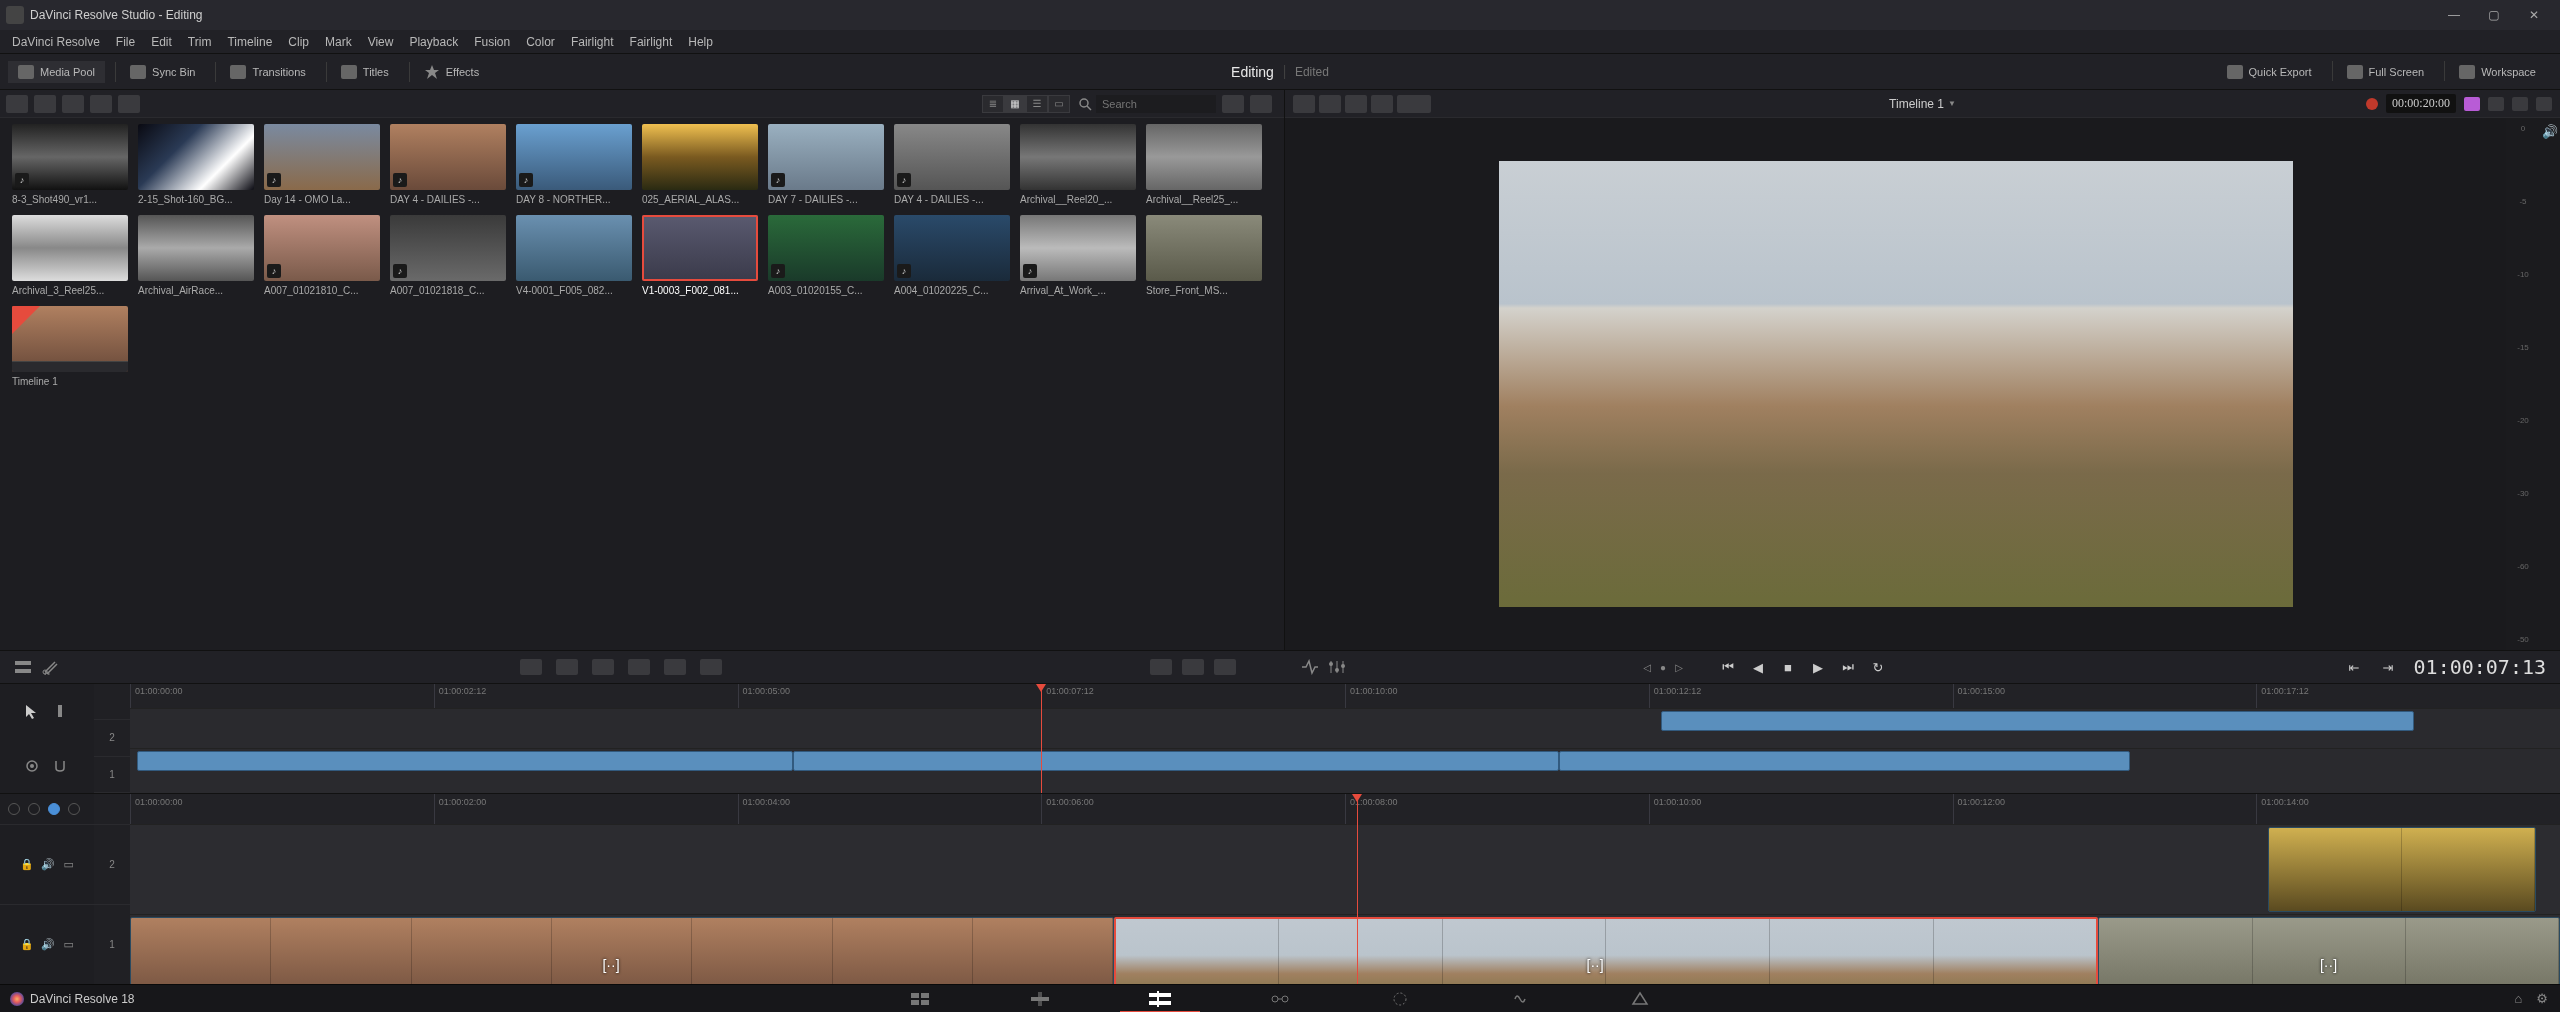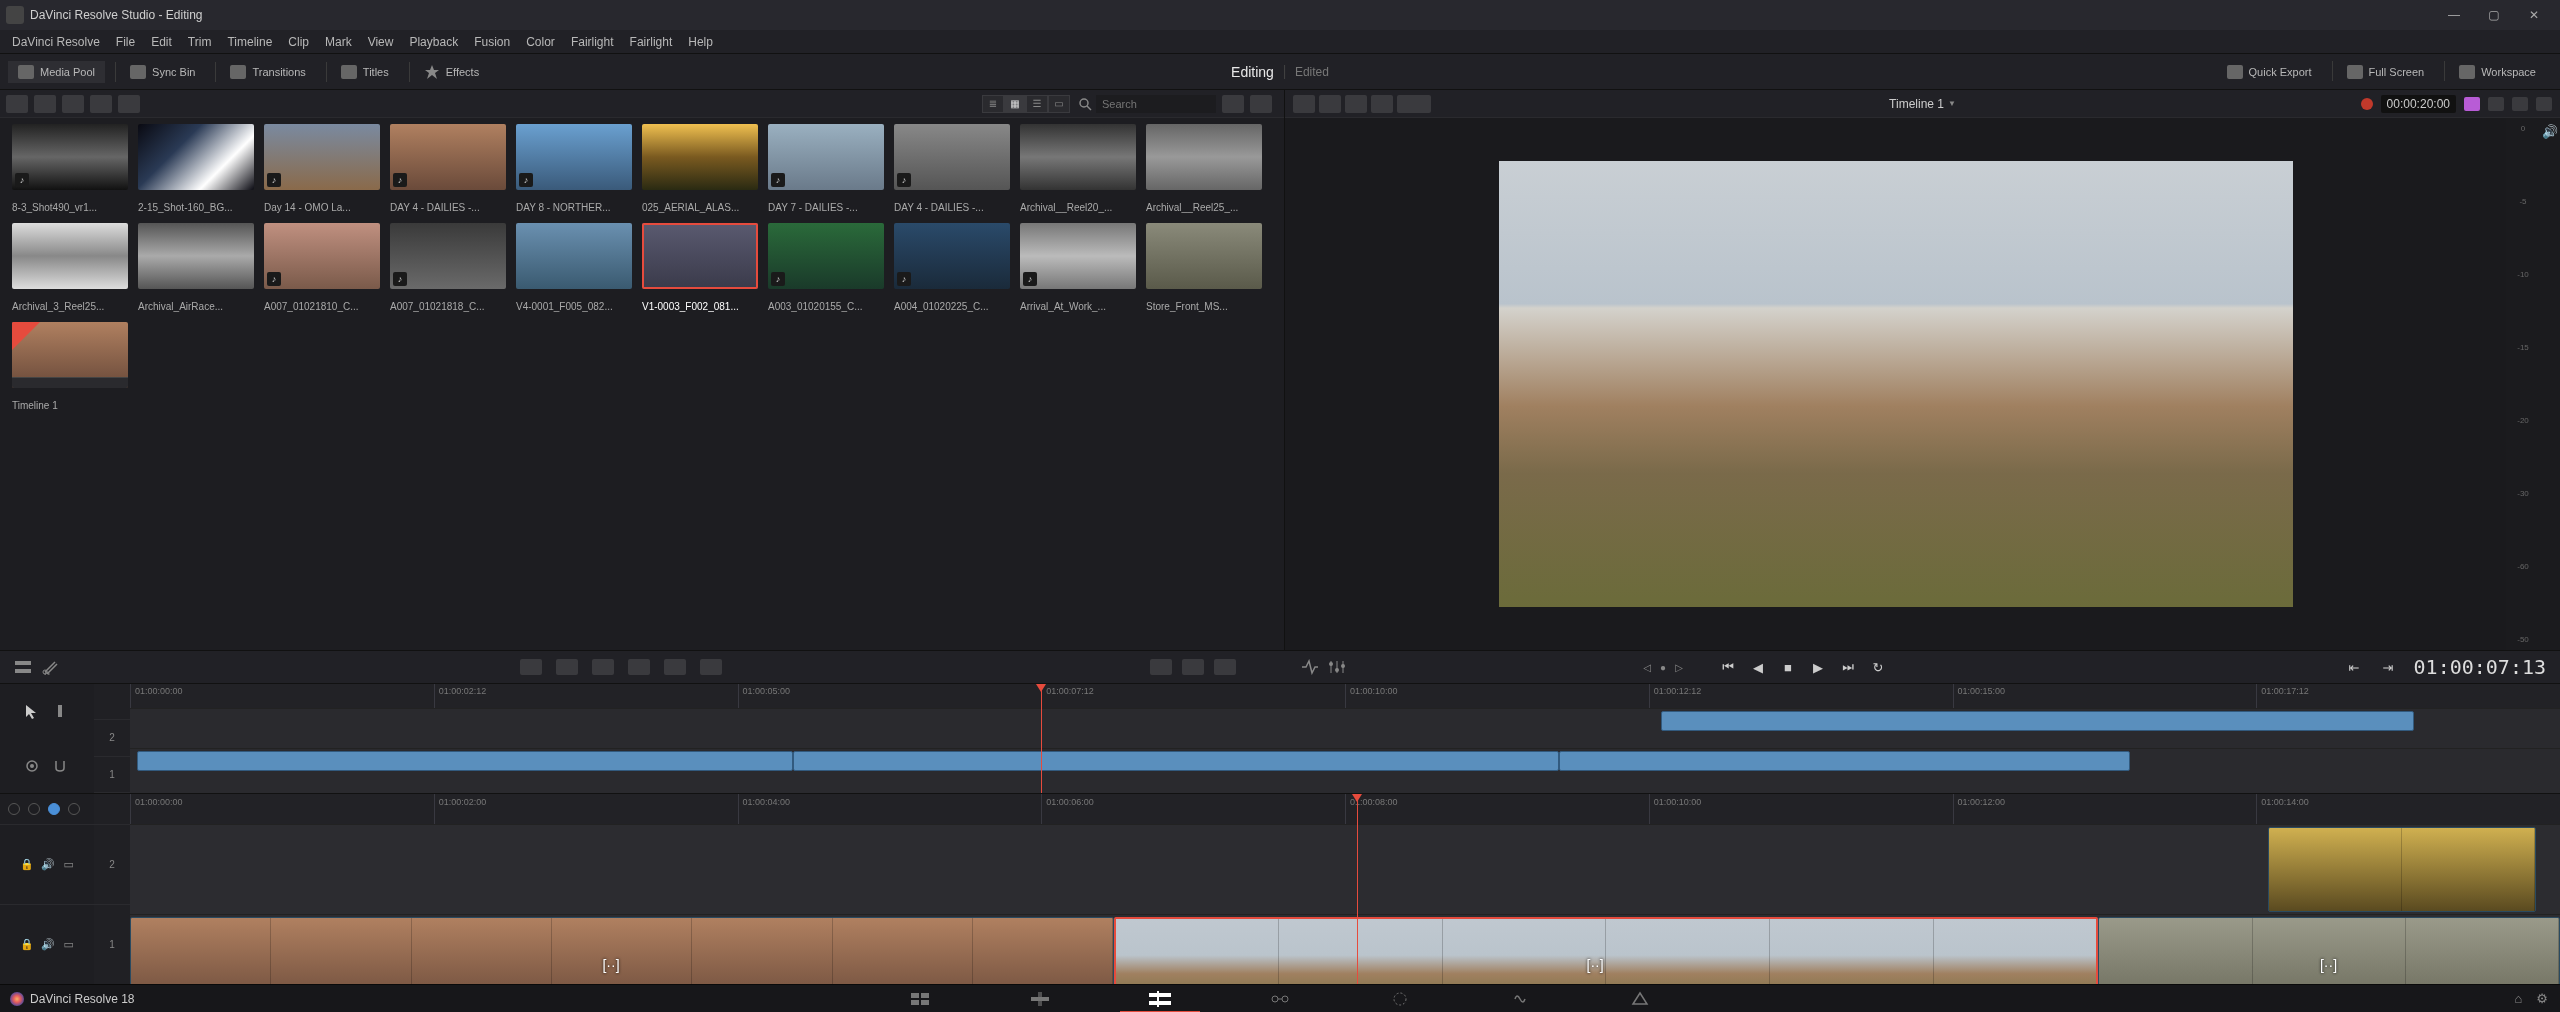--- a/index.html
+++ b/index.html
@@ -41,33 +41,33 @@
 .mp-header .search { margin-left: 8px; display: flex; align-items: center; gap: 4px; }
 .mp-header .search input { background: #1c1c1f; border: none; color: #ccc; font-size: 11px; padding: 3px 6px; width: 120px; outline: none; }
 .mp-header .search .sicon { width: 14px; height: 14px; color: #888; }
 .mp-bread { height: 22px; padding: 0 8px; font-size: 11px; color: #aaa; display: flex; align-items: center; }
 
 .mp-grid { padding: 6px 12px; display: flex; flex-wrap: wrap; gap: 10px 10px; align-content: flex-start; overflow: hidden; }
 .clip { width: 116px; display: flex; flex-direction: column; cursor: pointer; }
 .clip .thumb { width: 116px; height: 66px; background: #333; border-radius: 2px; position: relative; overflow: hidden; }
 .clip .thumb .aud { position: absolute; left: 3px; bottom: 3px; width: 14px; height: 14px; background: #1a1a1a; border-radius: 2px; display: flex; align-items: center; justify-content: center; font-size: 9px; color: #ccc; }
 .clip.sel .thumb { outline: 2px solid #e64b3d; outline-offset: -2px; }
-.clip .label { margin-top: 12px; font-size: 10px; color: #aaa; white-space: nowrap; overflow: hidden; text-overflow: ellipsis; }
+.clip .label { margin-top: 4px; font-size: 10px; color: #aaa; white-space: nowrap; overflow: hidden; text-overflow: ellipsis; }
 .clip.sel .label { color: #fff; }
 .clip.timeline .thumb::before { content: ""; position: absolute; left: 0; top: 0; border: 14px solid transparent; border-left-color: #e64b3d; border-top-color: #e64b3d; }
 .clip.timeline .thumb::after { content: ""; position: absolute; left: 0; right: 0; bottom: 0; height: 10px; background: #2a2a2e; border-top: 1px solid #444; }
 
 
 .viewer { flex: 1; background: #1d1d21; display: flex; flex-direction: column; position: relative; }
 .v-header { height: 28px; display: flex; align-items: center; padding: 0 8px; border-bottom: 1px solid #2a2a2e; background: #212126; }
 .v-header .hicon { width: 22px; height: 18px; background: #3a3a3e; border-radius: 2px; margin-right: 4px; cursor: pointer; }
 .v-header .vtitle { position: absolute; left: 50%; transform: translateX(-50%); display: flex; align-items: center; gap: 4px; color: #ccc; font-size: 12px; }
 .v-header .vtitle .chev { font-size: 8px; color: #888; }
 .v-header .right { margin-left: auto; display: flex; align-items: center; gap: 8px; }
-.v-header .tc-box { font-family: Liberation Sans, sans-serif; font-size: 12px; color: #ccc; background: #111; padding: 2px 6px; border-radius: 2px; }
+.v-header .tc-box { font-family: Liberation Serif, serif; font-size: 12px; color: #ccc; background: #111; padding: 2px 6px; border-radius: 2px; }
 .v-header .sq { width: 16px; height: 14px; border-radius: 2px; cursor: pointer; }
 
 .v-canvas { flex: 1; display: flex; align-items: center; justify-content: center; background: #1a1a1d; position: relative; }
 .v-canvas .frame { width: 794px; height: 446px; background: linear-gradient(#c9cfd4 0%, #b9c3cc 32%, #d4d2cc 33%, #a08060 55%, #7a6a4a 70%, #6b6b3a 100%); position: relative; }
 .meters { width: 34px; background: #1b1b1e; display: flex; flex-direction: column; justify-content: space-between; padding: 6px 2px; font-size: 8px; color: #666; text-align: center; }
 .meters span { display: block; }
 
 
 .midbar { height: 34px; background: #212126; display: flex; align-items: center; border-top: 1px solid #111; border-bottom: 1px solid #111; position: relative; }
 .midbar .left { display: flex; align-items: center; gap: 10px; padding-left: 14px; }

